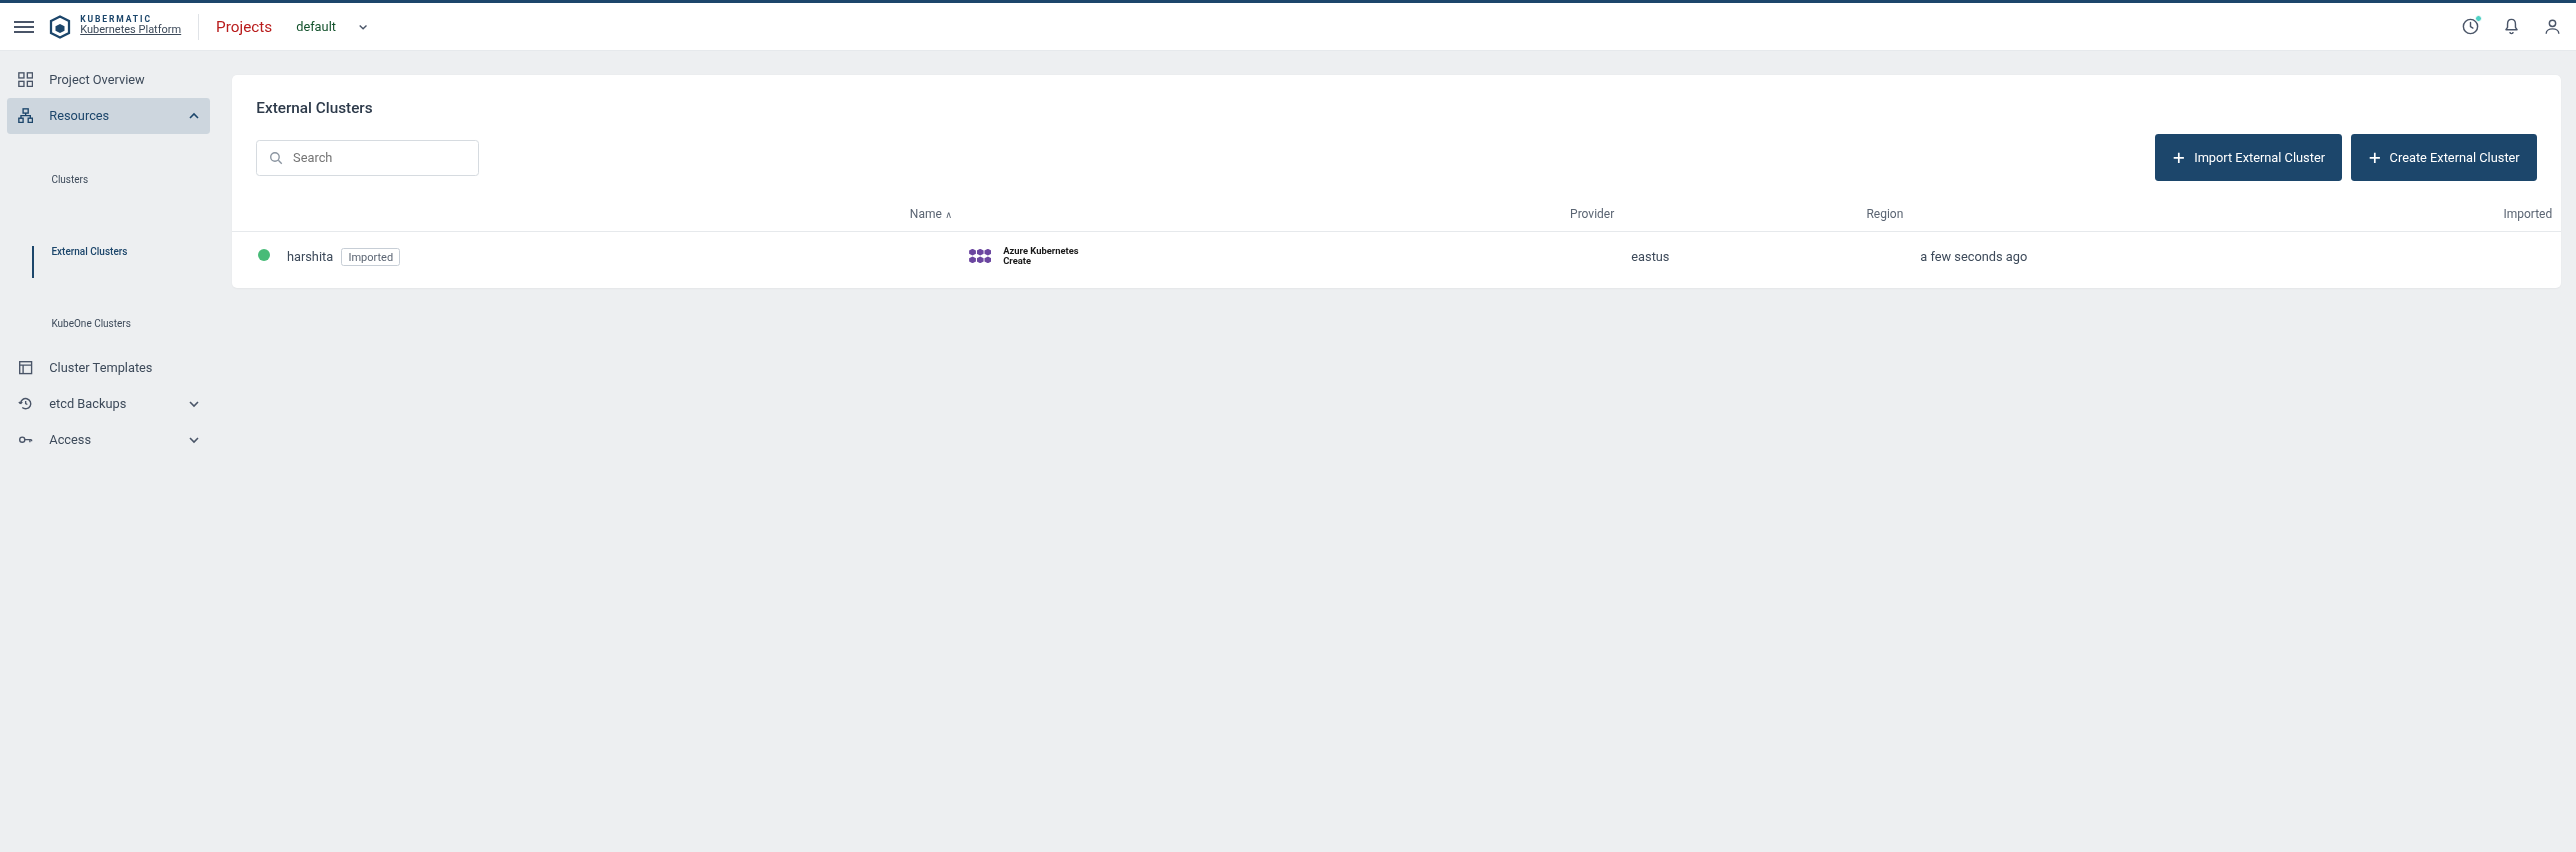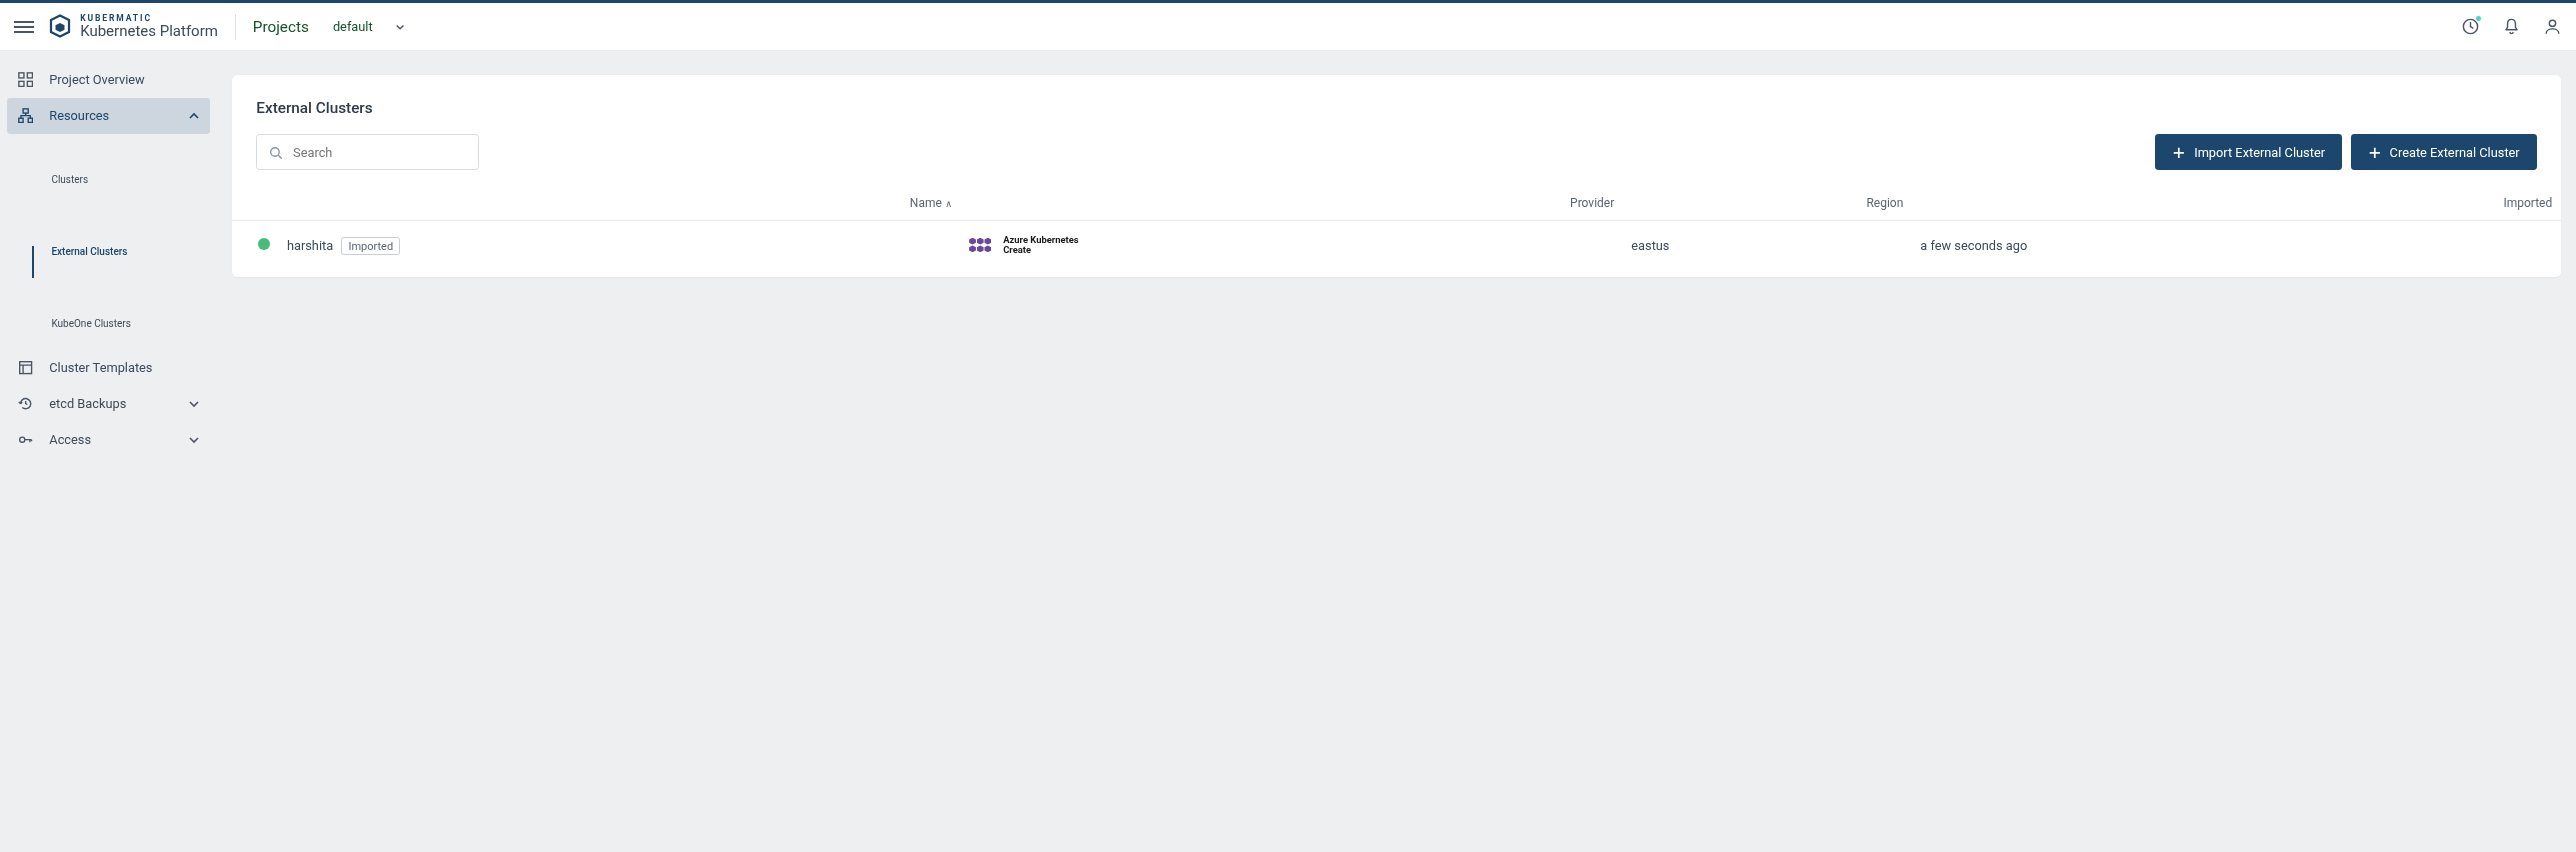--- a/index.html
+++ b/index.html
@@ -7,23 +7,23 @@
 .topbar-line { height: 3.4px; background: #1c466b; width: 100%; }
 .header {
   background: #fff; height: 48px; display: flex; align-items: center; padding: 0 13.6px; border-bottom: 0.9px solid #e6e9ec;
 }
 .menu-icon { width: 20.5px; height: 20.5px; cursor: pointer; color: #4a5568; display: flex; flex-direction: column; justify-content: center; gap: 3.4px; }
 .menu-icon span { height: 1.7px; background: #4a5568; display: block; width: 100%; }
 .logo-block { display: flex; align-items: flex-start; margin-left: 13.6px; gap: 8.5px; }
 .logo-icon { width: 24px; height: 24px; }
 .logo-text { display: flex; flex-direction: column; line-height: 1.1; }
 .logo-text .brand { font-size: 8.5px; font-weight: 700; letter-spacing: 1.9px; color: #1c466b; }
-.logo-text .sub { font-size: 15px; color: #3d4a5a; }
+.logo-text .sub { font-size: 11px; color: #3d4a5a; text-decoration: underline; }
 .divider-v { width: 0.9px; height: 25.6px; background: #e0e3e7; margin: 0 17px; }
-.projects-label { font-size: 15.3px; color: #14532d; }
+.projects-label { font-size: 15.3px; color: #b91c1c; }
 .project-select { display: flex; align-items: center; gap: 22px; margin-left: 24px; color: #14532d; font-size: 12.8px; cursor: pointer; }
 .chevron-down { width: 10.2px; height: 10.2px; }
 .header-spacer { flex: 1; }
 .header-actions { display: flex; align-items: center; gap: 20.5px; color: #4a5568; }
 .header-actions .icon-btn { position: relative; width: 20.5px; height: 20.5px; cursor: pointer; display: flex; align-items: center; justify-content: center; }
 .dot-badge { position: absolute; top: -1.7px; right: -1.7px; width: 6.8px; height: 6.8px; border-radius: 50%; background: #4fd1c5; border: 0.9px solid #fff; }
 
 .layout { display: flex; }
 .sidebar { width: 217px; padding: 10.2px 6.8px; }
 .side-item { display: flex; align-items: center; height: 36px; padding: 0 10.2px; border-radius: 3.4px; color: #3d4a5a; font-size: 12.8px; gap: 15.3px; cursor: pointer; margin-bottom: 0px; }
@@ -36,21 +36,21 @@
 
 .main { flex: 1; padding: 24px 15.3px; }
 .card { background: #fff; border-radius: 5.1px; padding: 24px 0 8.5px; box-shadow: 0 0.9px 1.7px rgba(0,0,0,0.04); }
 .card-head { padding: 0 24px; }
 .page-title { font-size: 15.3px; color: #2d3a4a; font-weight: 500; margin-bottom: 17px; }
 .toolbar { display: flex; align-items: center; margin-bottom: 15.3px; padding: 0 24px; justify-content: flex-end; }
 .search-box { display: flex; align-items: center; border: 0.9px solid #d6dbe0; border-radius: 3.4px; padding: 0 12px; height: 36px; width: 223px; gap: 10.2px; }
 .search-box input { border: none; outline: none; font-size: 12.8px; flex: 1; color: #3d4a5a; background: transparent; }
 .search-box svg { color: #8a94a0; }
 .toolbar-spacer { flex: 1; }
-.btn { background: #1c466b; color: #fff; border: none; height: 36px; padding: 4px 17px; border-radius: 3.4px; font-size: 12.8px; display: flex; align-items: center; gap: 8.5px; cursor: pointer; }
+.btn { background: #1c466b; color: #fff; border: none; height: 47px; padding: 4px 17px; border-radius: 3.4px; font-size: 12.8px; display: flex; align-items: center; gap: 8.5px; cursor: pointer; }
 .btn + .btn { margin-left: 8.5px; }
 .plus { width: 13.6px; height: 13.6px; }
 
 .tbl { width: 100%; border-collapse: collapse; }
 .tbl th { text-align: right; font-weight: 400; color: #5b6573; font-size: 12px; padding: 10.2px 8.5px; border-bottom: 0.9px solid #e6e9ec; }
 .tbl th:first-child { padding-left: 25.6px; width: 32px; }
 .tbl th.name-col { padding-left: 0; }
 .tbl td { padding: 13.6px 8.5px; font-size: 12.8px; color: #3d4a5a; }
 .tbl td:first-child { padding-left: 25.6px; }
 .status-dot { width: 12px; height: 12px; border-radius: 50%; background: #48bb78; display: inline-block; }

